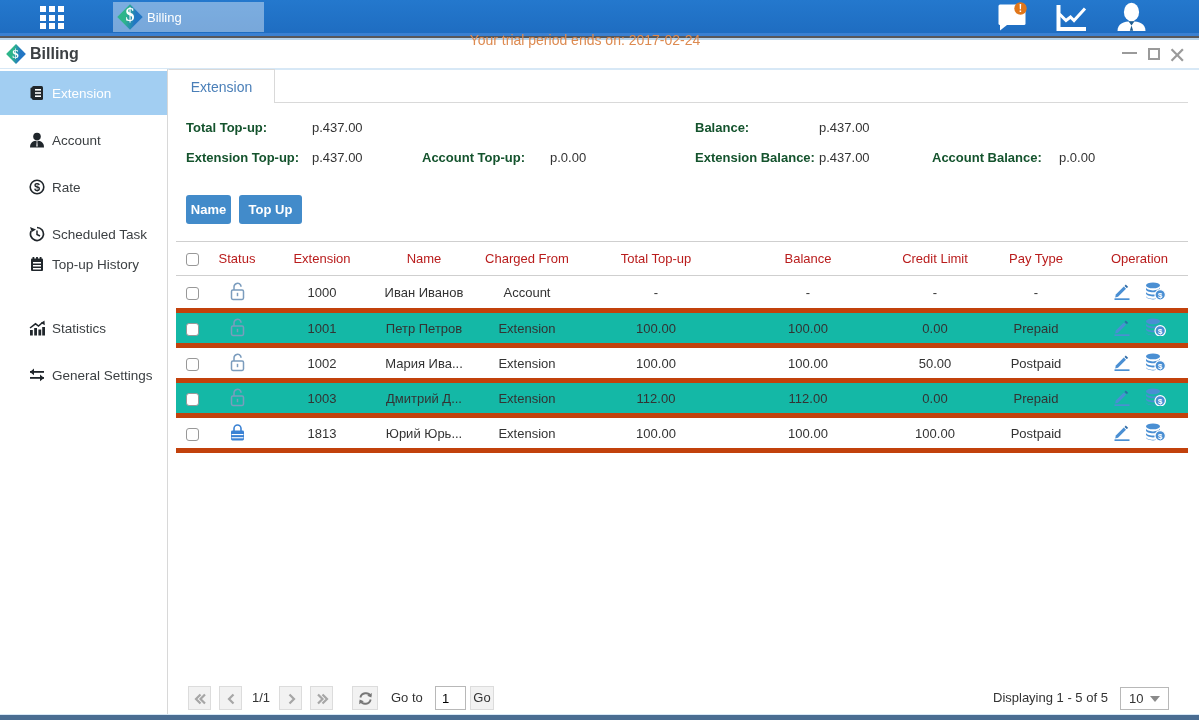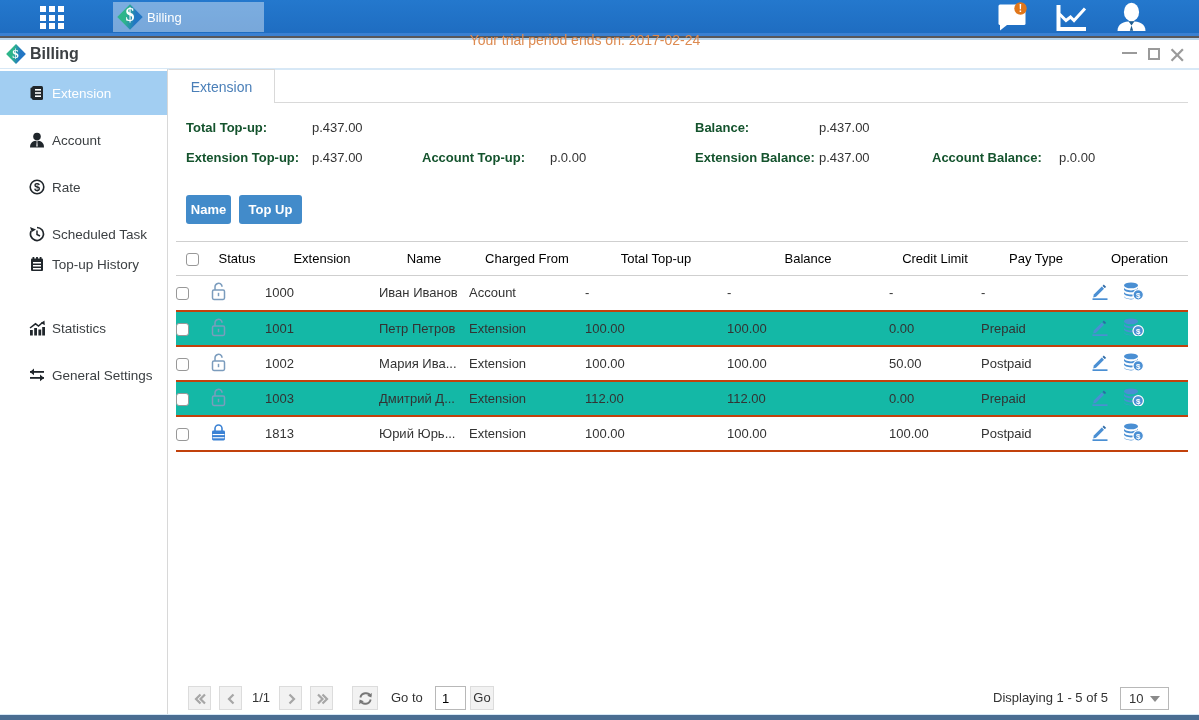--- a/index.html
+++ b/index.html
@@ -48,22 +48,22 @@
 .statlabel { position:absolute; font-size:13px; font-weight:bold; color:#14532d; }
 .statval { position:absolute; font-size:13px; color:#333; }
 
 .btn { position:absolute; top:195px; height:29px; background:#428bca; color:#fff; font-size:13px; font-weight:bold;
   border-radius:3px; text-align:center; line-height:29px; }
 
 
 #grid { position:absolute; left:176px; top:241px; width:1012px; }
 #grid table { border-collapse:collapse; table-layout:fixed; width:1012px; font-size:13px; color:#333; }
 #grid th { border-top:1px solid #cfcfcf; border-bottom:1px solid #cfcfcf; height:34px;
-  font-weight:normal; color:#000000; text-align:center; }
-#grid td { height:35px; border-bottom:2px solid #c2410c; text-align:left; }
+  font-weight:normal; color:#b91c1c; text-align:center; }
+#grid td { height:35px; border-bottom:5px solid #c2410c; text-align:center; }
 #grid tr.alt td { background:#14b8a6; }
 .cb { display:inline-block; width:13px; height:13px; border:1px solid #989898; border-radius:3px;
   background:#fff; vertical-align:middle; }
 
 
 #pager { position:absolute; left:0; top:686px; width:1199px; height:25px; font-size:13px; color:#333; }
 .pbtn { position:absolute; top:0; width:23px; height:24px; background:#f2f2f2; border:1px solid #dcdcdc;
   color:#b5b5b5; text-align:center; }
 #goinput { position:absolute; left:435px; top:0; width:31px; height:24px; border:1px solid #b8b8b8;
   font-size:13px; font-family:"Liberation Sans",sans-serif; padding-left:6px; }

